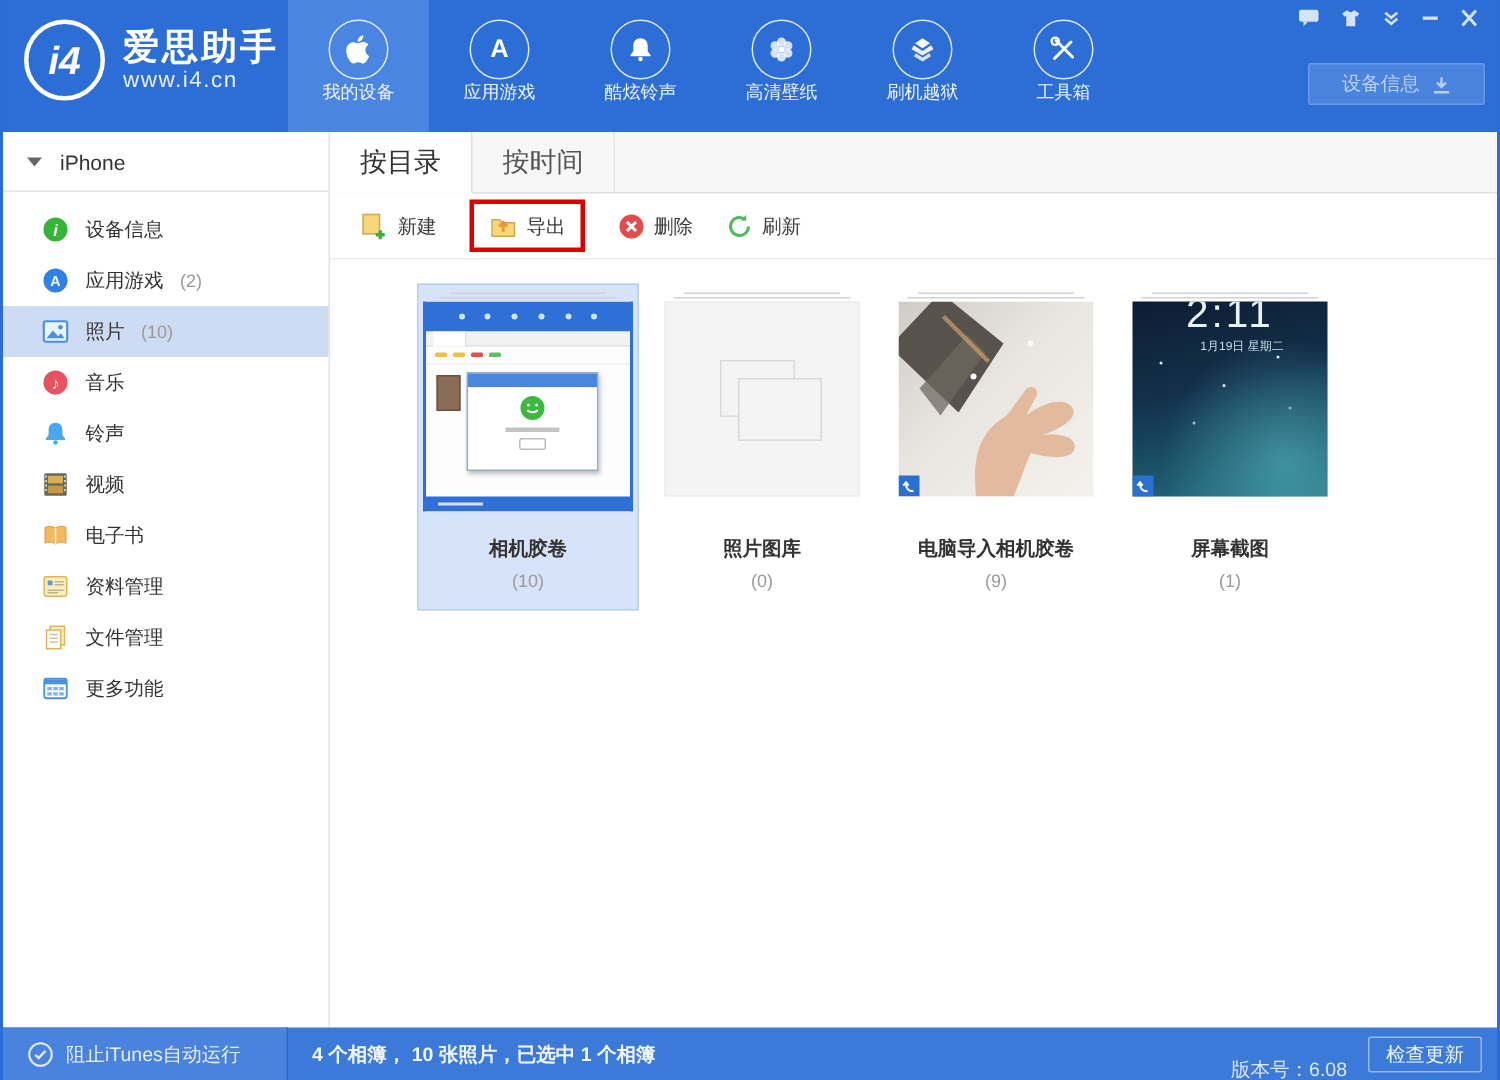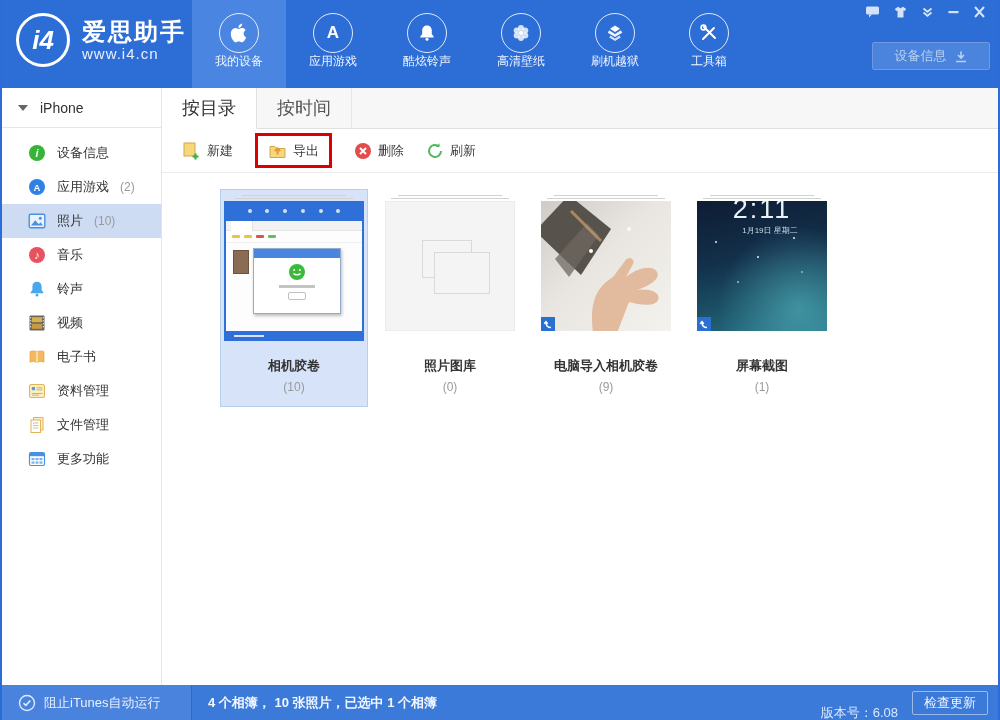--- a/index.html
+++ b/index.html
@@ -24,21 +24,21 @@
   .nav-label{ margin-top:0; color:#f0f5fe; font-size:12px; }
   .nav-letter{ color:#fff; font-size:17px; font-weight:bold; }
   .win-controls{ position:absolute; top:5px; right:12px; display:flex; gap:13px; align-items:center; }
   .win-controls svg{ display:block; cursor:pointer; }
   .dl-btn{ position:absolute; top:42px; right:8px; width:118px; height:28px; background:#4b84dd;
            border:1px solid #6f97e3; border-radius:2px; display:flex; align-items:center;
            justify-content:center; gap:7px; color:#b9d0f2; font-size:13px; cursor:pointer; }
 
   
   .app-body{ position:absolute; top:88px; bottom:35px; left:0; right:0; display:flex; }
-  .sidebar{ width:160px; background:#fff; border-right:1px solid #e4e4e4; flex-shrink:0; }
+  .sidebar{ width:218px; background:#fff; border-right:1px solid #e4e4e4; flex-shrink:0; }
   .device-row{ height:40px; border-bottom:1px solid #e6e6e6; display:flex; align-items:center;
                padding-left:16px; gap:12px; cursor:pointer; }
   .tri-down{ width:0; height:0; border-left:5px solid transparent; border-right:5px solid transparent;
              border-top:6px solid #666; }
   .device-name{ font-size:14px; color:#333; }
   .side-list{ padding-top:8px; }
   .side-item{ height:34px; display:flex; align-items:center; padding-left:26px; gap:11px; cursor:pointer; }
   .side-item.selected{ background:#cddcf3; }
   .side-label{ font-size:13px; color:#333; }
   .side-count{ font-size:12px; color:#999; }

